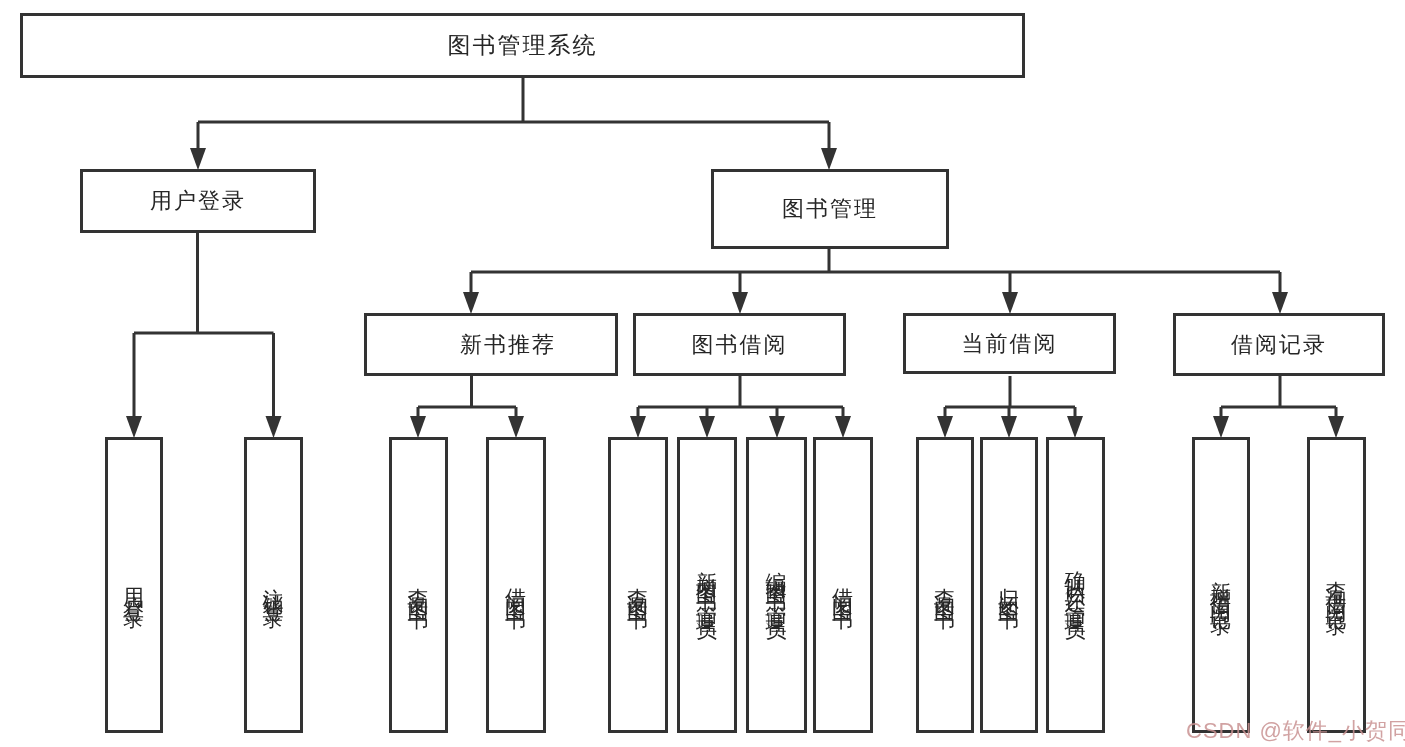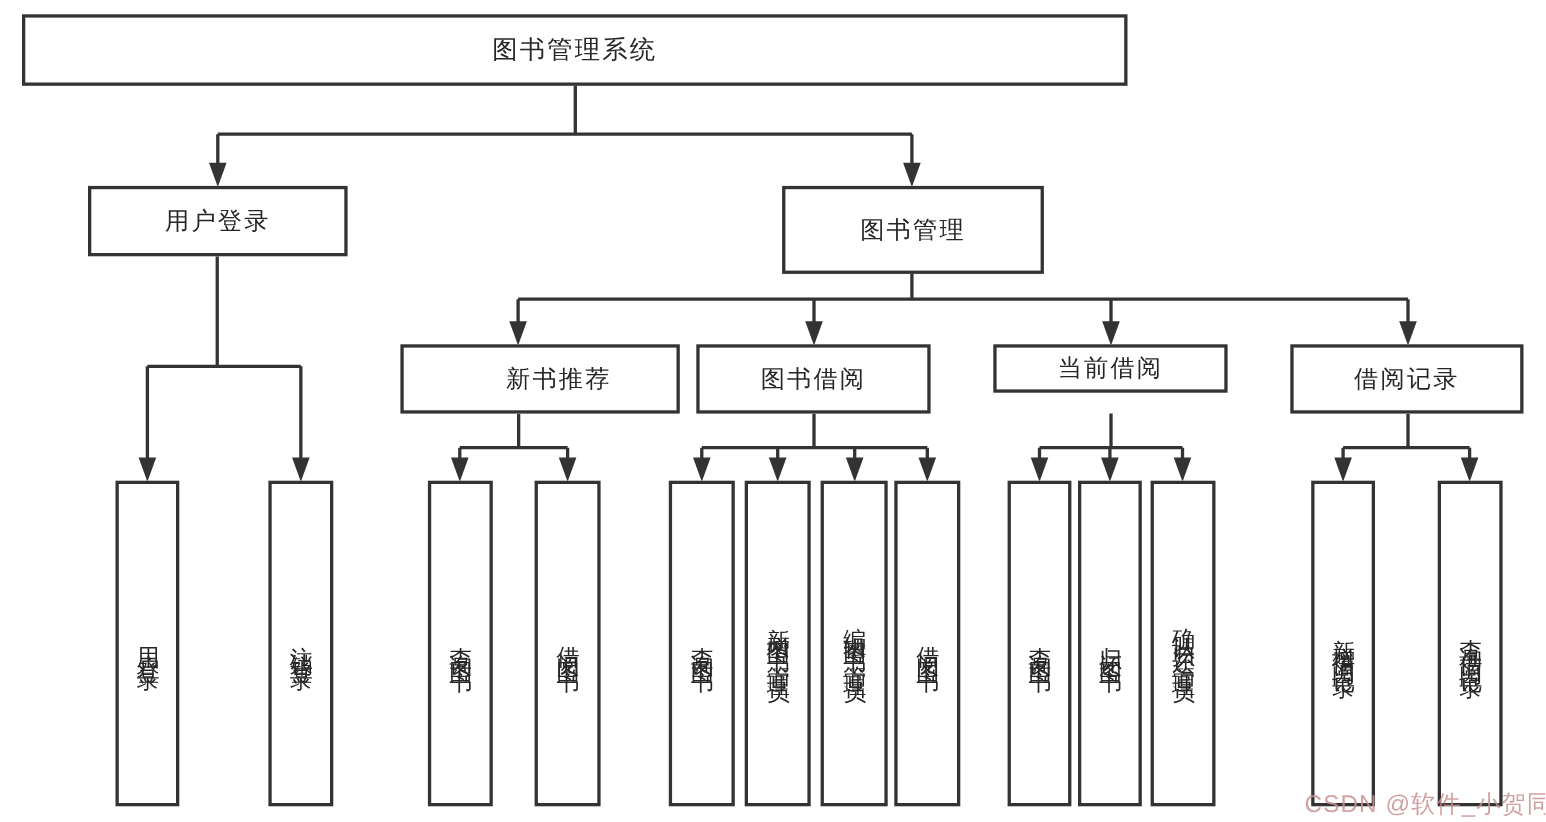--- a/index.html
+++ b/index.html
@@ -121,21 +121,21 @@
     </g>
   </svg>
 
   <div class="node hbox rootbox" style="left:20px; top:13px; width:1005px; height:65px;">图书管理系统</div>
 
   <div class="node hbox" style="left:80px; top:169px; width:236px; height:64px;">用户登录</div>
   <div class="node hbox" style="left:711px; top:169px; width:238px; height:80px;">图书管理</div>
 
   <div class="node hbox" style="left:364px; top:313px; width:254px; height:63px;padding-left:34px;">新书推荐</div>
   <div class="node hbox" style="left:633px; top:313px; width:213px; height:63px;">图书借阅</div>
-  <div class="node hbox" style="left:903px; top:313px; width:213px; height:44px;">当前借阅</div>
+  <div class="node hbox" style="left:903px; top:313px; width:213px; height:61px;">当前借阅</div>
   <div class="node hbox" style="left:1173px; top:313px; width:212px; height:63px;font-family:Liberation Serif, serif;">借阅记录</div>
 
   <div class="node vbox" style="left:105px; width:58px;">用户登录</div>
   <div class="node vbox" style="left:244px; width:59px;">注销登录</div>
 
   <div class="node vbox" style="left:389px; width:59px;">查询图书</div>
   <div class="node vbox" style="left:486px; width:60px;">借阅图书</div>
 
   <div class="node vbox" style="left:608px; width:60px;">查询图书</div>
   <div class="node vbox" style="left:677px; width:60px;">新增图书（管理员）</div>

